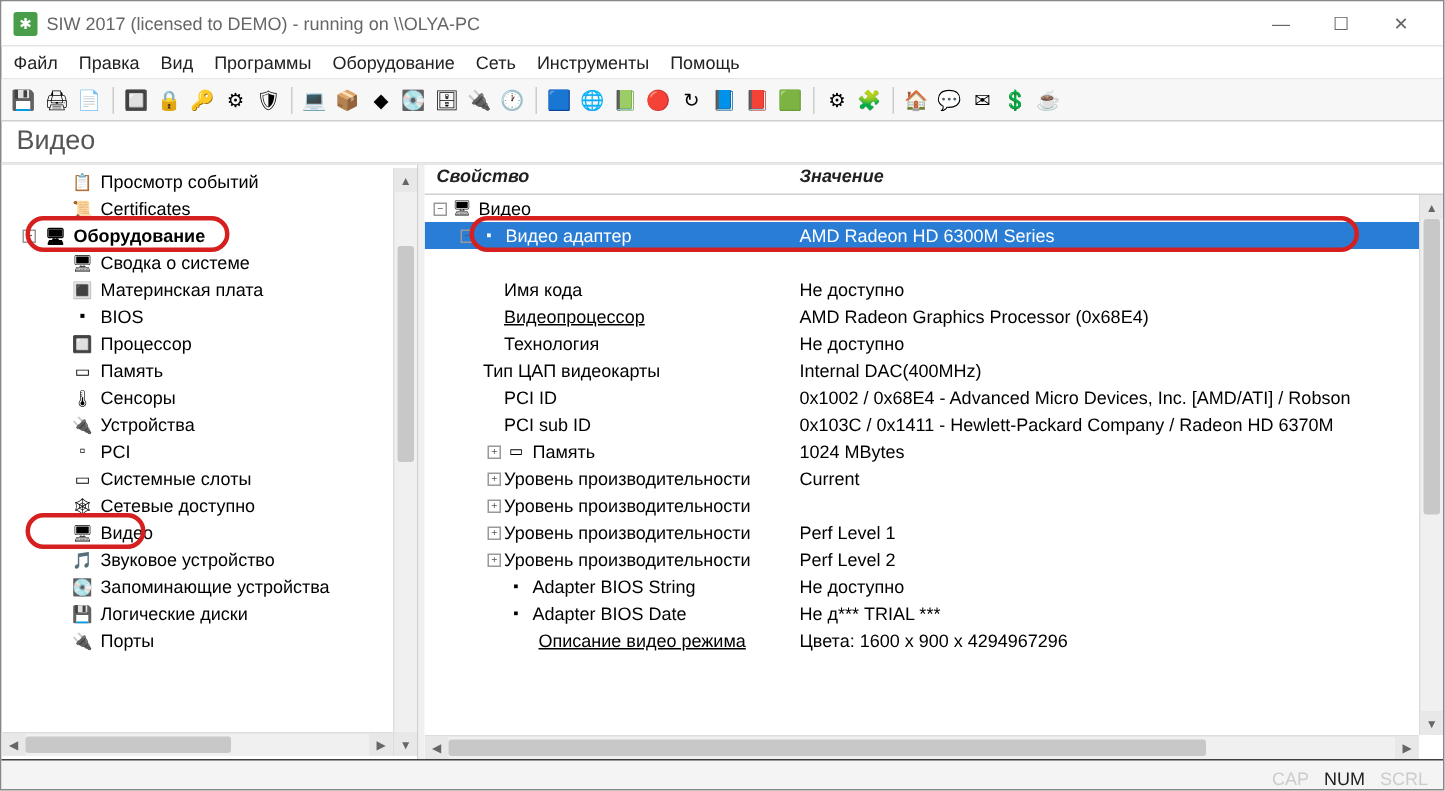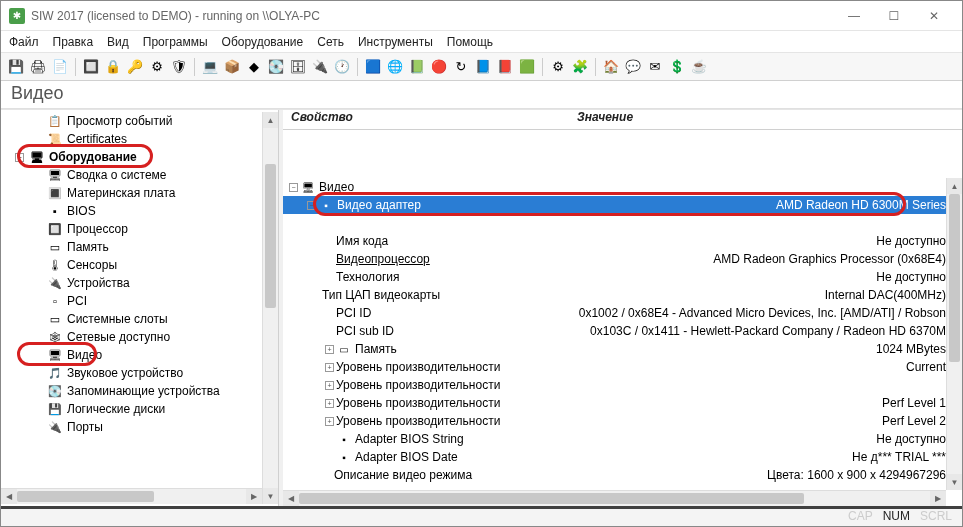--- a/index.html
+++ b/index.html
@@ -17,32 +17,32 @@
 .section-title { height: 28px; padding: 2px 10px; font-size: 18px; color: #555; border-bottom: 1px solid #e0e0e0; }
 .content { flex: 1; display: flex; overflow: hidden; border-top: 1px solid #e5e5e5; }
 .tree-panel { width: 278px; border-right: 1px solid #d0d0d0; overflow: auto; background: #fff; padding: 2px 0; }
 .tree-item { display: flex; align-items: center; height: 18px; padding-left: 46px; white-space: nowrap; cursor: pointer; position: relative; }
 .tree-item.root { padding-left: 28px; font-weight: bold; }
 .tree-item .expander { position: absolute; left: 14px; width: 9px; height: 9px; border: 1px solid #999; background: #fff; color: #555; font-size: 7px; line-height: 7px; display: flex; align-items: center; justify-content: center; }
 .tree-item.root .expander { left: 14px; }
 .tree-item .node-icon { width: 16px; height: 14px; margin-right: 4px; display: inline-flex; align-items: center; justify-content: center; font-size: 11px; }
 .highlight-oval { position: absolute; border: 3px solid #d62020; border-radius: 14px; pointer-events: none; z-index: 50; }
 .splitter { width: 4px; cursor: ew-resize; background: #f0f0f0; }
-.prop-panel { flex: 1; display: flex; flex-direction: column; overflow: hidden; gap: 48px; }
+.prop-panel { flex: 1; display: flex; flex-direction: column; overflow: hidden; }
 .prop-header { display: flex; height: 20px; border-bottom: 1px solid #d0d0d0; font-weight: bold; font-style: italic; font-size: 13px; color: #222; }
 .prop-header .col1 { width: 250px; padding-left: 8px; }
-.prop-header .col2 { flex: 1; margin-left: 44px; }
+.prop-header .col2 { flex: 1; }
 .prop-body { flex: 1; overflow: auto; position: relative; background: #fff; }
 .prop-row { display: flex; height: 18px; align-items: center; white-space: nowrap; }
 .prop-row .expander { width: 9px; height: 9px; border: 1px solid #999; color: #555; font-size: 7px; line-height: 7px; display: inline-flex; align-items: center; justify-content: center; margin-right: 2px; }
 .prop-row .p-icon { width: 16px; display: inline-flex; align-items: center; justify-content: center; font-size: 10px; margin-right: 3px; }
 .prop-row .p-name { width: 250px; display: flex; align-items: center; padding-left: 6px; }
-.prop-row .p-val { flex: 1; text-align: right; }
+.prop-row .p-val { flex: 1; }
 .prop-row.selected { background: #2a7dd4; color: #fff; }
-.statusbar { height: 20px; border-top: 3px solid #404040; display: flex; align-items: flex-start; justify-content: flex-end; padding: 0 10px; gap: 10px; font-size: 11px; color: #666; background: #f4f4f4; }
+.statusbar { height: 20px; border-top: 1px solid #404040; display: flex; align-items: flex-end; justify-content: flex-end; padding: 0 10px; gap: 10px; font-size: 11px; color: #666; background: #f4f4f4; }
 .scrollbar-v { position: absolute; right: 0; top: 0; bottom: 0; width: 16px; background: #f0f0f0; display: flex; flex-direction: column; border-left:1px solid #ddd;}
 .scrollbar-v .sb-btn { height: 16px; display: flex; align-items: center; justify-content: center; font-size: 8px; color: #666; background:#e8e8e8; }
 .scrollbar-v .sb-track { flex: 1; position: relative; }
 .scrollbar-v .sb-thumb { position: absolute; top: 10%; left: 2px; right: 2px; height: 40%; background: #c8c8c8; border-radius: 2px; }
 .scrollbar-h { height: 16px; background: #f0f0f0; display:flex; border-top:1px solid #ddd;}
 .scrollbar-h .sb-btn { width:16px; display:flex;align-items:center;justify-content:center;font-size:8px;color:#666;background:#e8e8e8;}
 .scrollbar-h .sb-track { flex:1; position:relative;}
 .scrollbar-h .sb-thumb { position:absolute; left:0; top:2px; bottom:2px; width:60%; background:#c8c8c8; border-radius:2px;}
 .tree-wrapper{position:relative; height:100%;}
 .tree-scroll{overflow:hidden; position:absolute; top:0; left:0; right:16px; bottom:16px;}
@@ -322,21 +322,21 @@
             </div>
             <div class="prop-row">
               <div class="p-name" style="padding-left: 42px;">
                 <span style="width: 11px; display: inline-block;"></span>
                 <span class="p-icon">▪</span>
                 <span>Adapter BIOS Date</span>
               </div>
               <div class="p-val">Не д*** TRIAL ***</div>
             </div>
             <div class="prop-row">
-              <div class="p-name" style="padding-left: 40px;">
+              <div class="p-name" style="padding-left: 65px; text-decoration: underline;">
                 <span style="width: 11px; display: inline-block;"></span>
                 <span>Описание видео режима</span>
               </div>
               <div class="p-val">Цвета: 1600 x 900 x 4294967296</div>
             </div>
           </div>
         <div class="scrollbar-v" style="bottom:16px">
           <div class="sb-btn">▲</div>
           <div class="sb-track">
               <div class="sb-thumb" style="top:0;height:60%"></div>

